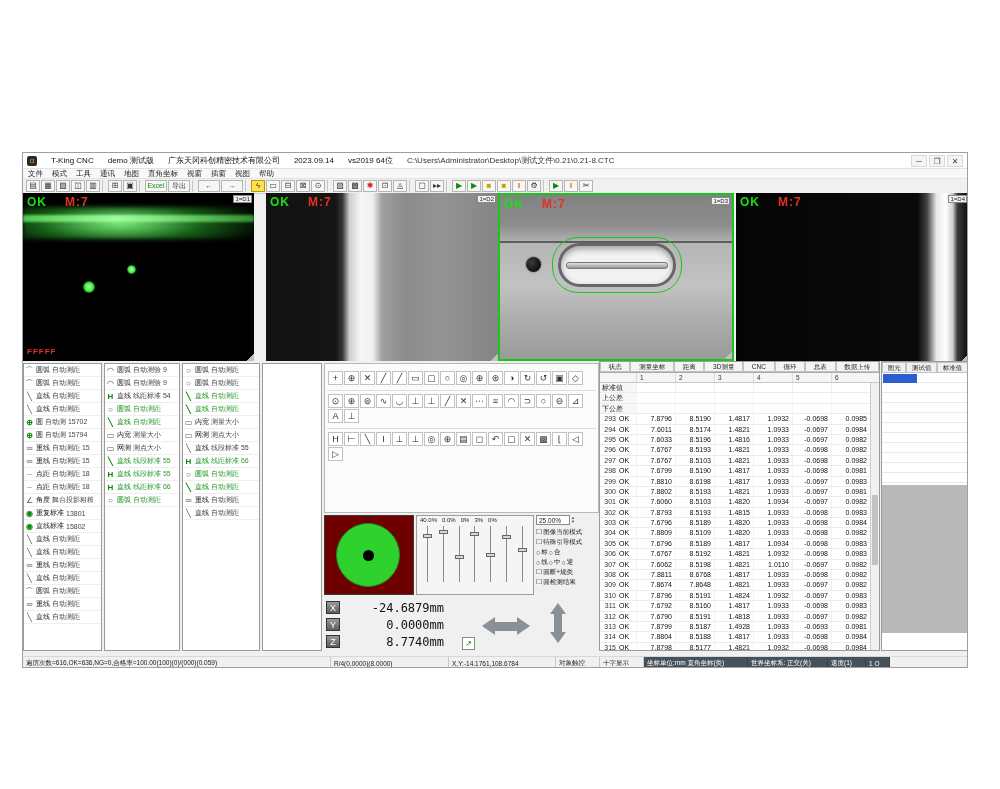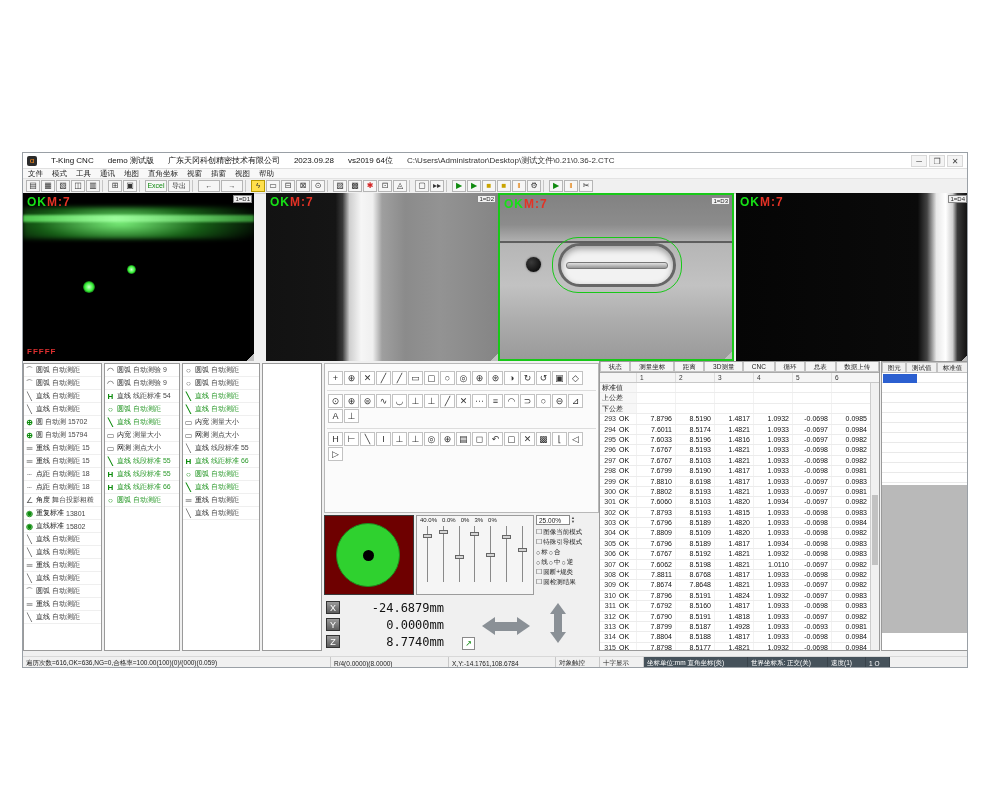--- a/index.html
+++ b/index.html
@@ -40,21 +40,21 @@
   .tbtn.o { color:#e07800; }
   .tsep { width:4px; height:12px; border-left:1px solid #c6c6c6; margin:0 1px; }
 
   
   .cam { position:absolute; top:40px; height:168px; background:#000; overflow:hidden; }
   #cam1 { left:0;    width:231px; }
   #cam2 { left:243px; width:232px; }
   #cam3 { left:475px; width:236px; border:2px solid #18c818; }
   #cam4 { left:713px; width:233px; }
   .camstatus { position:absolute; top:2px; left:4px; font-size:12px; font-weight:bold; z-index:5; letter-spacing:1px; }
-  .okt { color:#16e016; } .mt { color:#e43225; margin-left:0; }
+  .okt { color:#16e016; } .mt { color:#e43225; margin-left:18px; }
   .camtag { position:absolute; top:2px; right:2px; font-size:6px; background:#f0f0f0; color:#222;
             border:1px solid #888; padding:0 1px; z-index:5; }
   .grip { position:absolute; bottom:0; right:0; width:8px; height:8px;
           background:linear-gradient(135deg, transparent 55%, #bfbfbf 55%); z-index:6; }
 
   .c2bg { position:absolute; inset:0;
           background:linear-gradient(90deg,#121212 0,#151515 30%,#3a3a3a 33%,#cfcfcf 36%,#f6f6f6 41%,#efefef 46%,#9f9f9f 50%,#8b8b8b 60%,#939393 75%,#858585 100%); }
   .c4bg { position:absolute; inset:0;
           background:linear-gradient(90deg,#050505 0,#0a0a0a 78%,#444 82%,#e8e8e8 86%,#fff 90%,#cfcfcf 93%,#3a3a3a 95%,#0a0a0a 100%); }
 
@@ -183,23 +183,23 @@
 <body>
 
 <div class="page">
   <div class="window">
 
     <div class="titlebar">
       <span class="appicon">α</span>
       <span>T-King  CNC</span>
       <span>demo 测试版</span>
       <span>广东天冈科创精密技术有限公司</span>
-      <span>2023.09.28</span>
+      <span>2023.09.14</span>
       <span>vs2019 64位</span>
-      <span class="tfile">C:\Users\Administrator\Desktop\测试文件\0.21\0.36-2.CTC</span>
+      <span class="tfile">C:\Users\Administrator\Desktop\测试文件\0.21\0.21-8.CTC</span>
       <span class="winbtns">
         <span class="winbtn">─</span>
         <span class="winbtn">❐</span>
         <span class="winbtn">✕</span>
       </span>
     </div>
 
     <div class="menubar" id="menubar">
         <span class="menu-item">文件</span>
         <span class="menu-item">模式</span>

